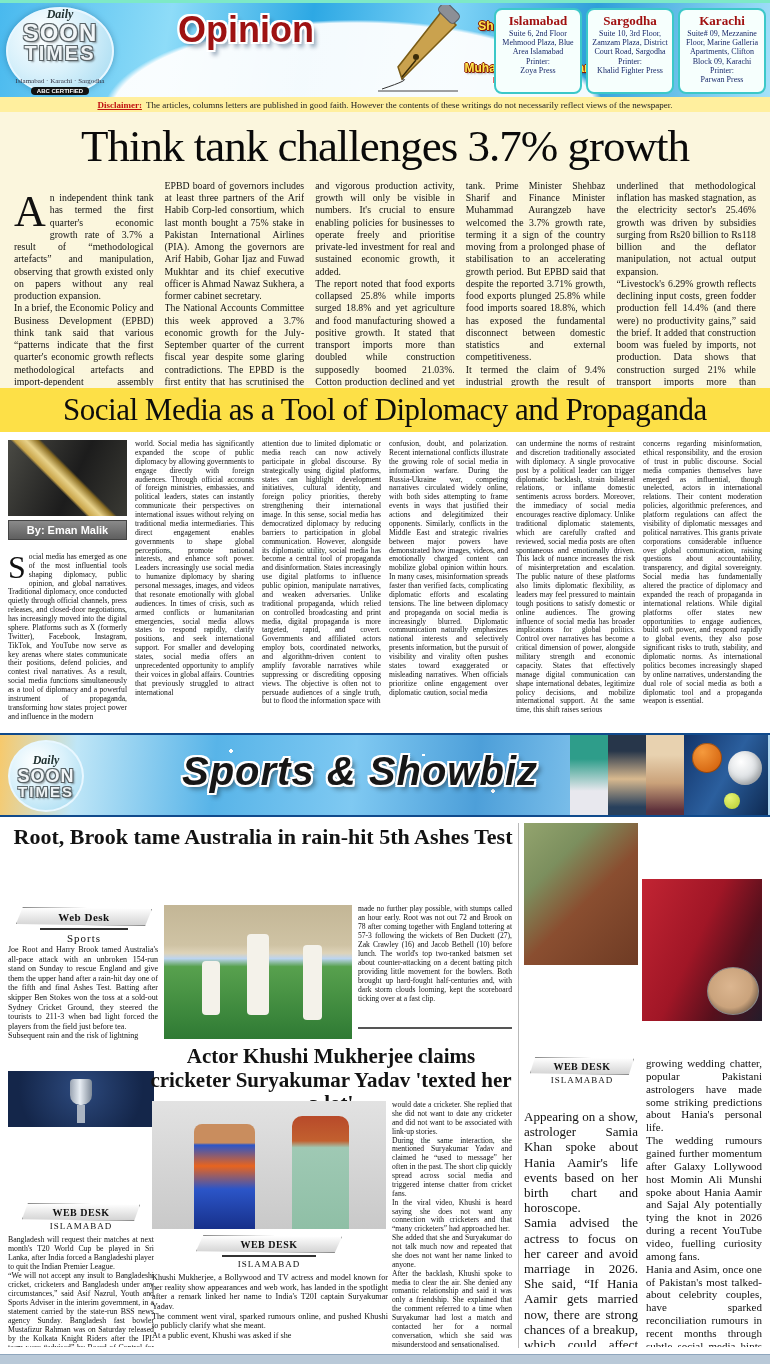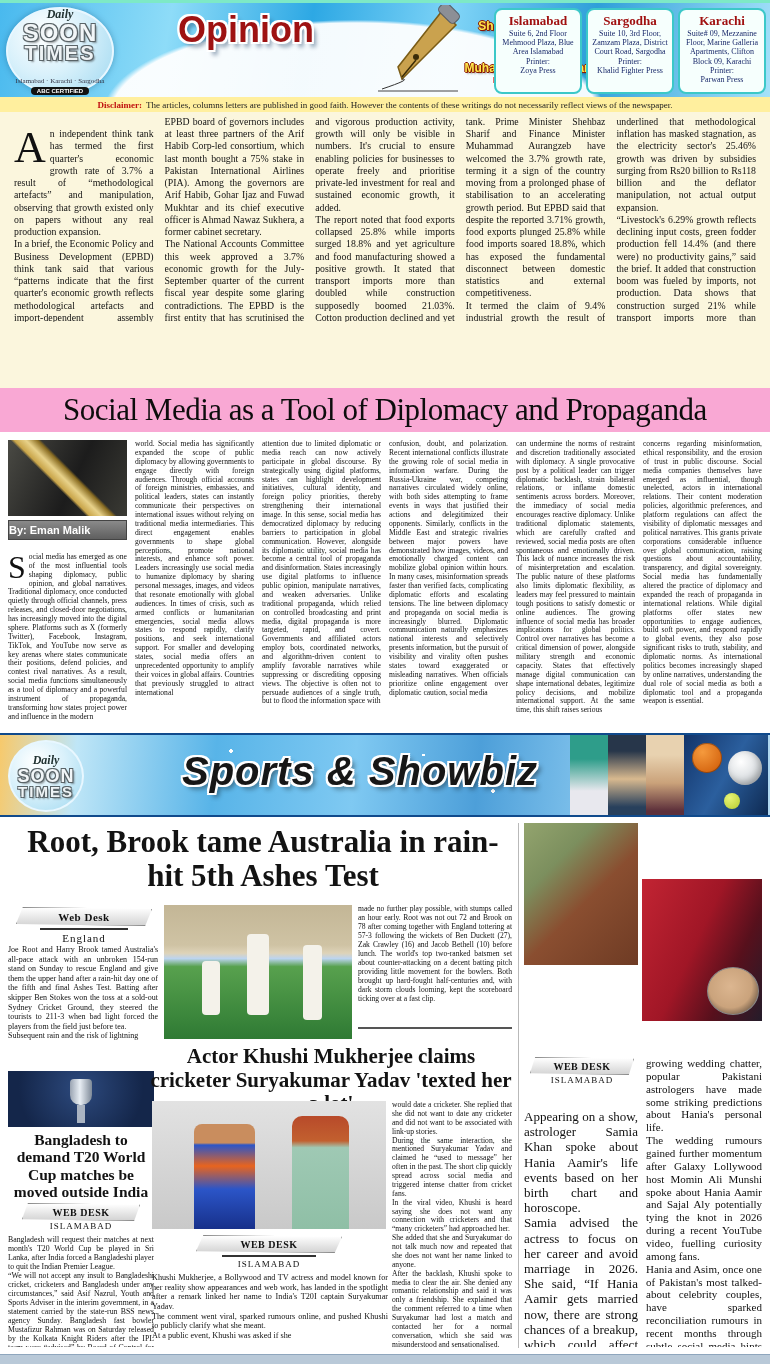--- a/index.html
+++ b/index.html
@@ -34,40 +34,40 @@
     text-shadow:-1px 0 #fff,1px 0 #fff,0 -1px #fff,0 1px #fff; margin-bottom:4px; }
   .offices { position:absolute; right:4px; top:5px; display:flex; gap:4px; }
   .office { width:88px; height:86px; background:#f6fffd; border:2px solid #3cc8c8; border-radius:8px;
     padding:3px 2px; text-align:center; overflow:hidden; }
   .office-city { font:bold 13px "Liberation Serif",serif; color:#a01010; }
   .office-addr, .office-printer, .office-press { font:8px "Liberation Serif",serif; color:#1a2a6b; line-height:1.15; }
 
   
   .disclaimer { height:15px; background:#ffef9e; display:flex; align-items:center; justify-content:center;
     font:9px "Liberation Serif",serif; color:#222; gap:4px; overflow:hidden; }
-  .disclaimer b { color:#c01010; font-weight:bold; }
+  .disclaimer b { color:#c01010; font-weight:bold;text-decoration:underline; }
 
   
   .lead { height:276px; background:#fbf6dd; padding:4px 14px 6px; overflow:hidden; }
   .lead-headline { text-align:center; font:normal 45px "Liberation Serif",serif; color:#0a0a0a; letter-spacing:-1px; padding:4px 0 8px; }
   .lead-cols { display:flex; gap:11px; height:206px; overflow:hidden; }
   .lead-col { flex:1; text-align:justify; font-size:9.8px; line-height:1.25; white-space:pre-line; overflow:hidden; }
   .dropcap-a { float:left; font:normal 44px "Liberation Serif",serif; line-height:.8; padding:2px 4px 0 0; }
 
   
-  .oped-bar { height:44px; background:#f9a8d4; display:flex; align-items:center; justify-content:center; }
+  .oped-bar { height:44px; background:#fde047; display:flex; align-items:center; justify-content:center; }
   .oped-title { font:normal 31px "Liberation Serif",serif; color:#0d0d0d; letter-spacing:-0.5px; }
   .oped-body { height:301px; background:#fff; padding:8px 8px 4px; display:flex; gap:8px; overflow:hidden; }
   .oped-col { flex:1; text-align:justify; font-size:7.6px; line-height:1.17; white-space:pre-line; overflow:hidden; }
   .oped-first { white-space:normal; }
   .pen-photo { width:100%; height:76px; margin-bottom:4px;
     background:
       linear-gradient(45deg, rgba(0,0,0,0) 40%, #c9a54a 42%, #e8d28a 48%, #8a6d22 54%, rgba(0,0,0,0) 56%),
       linear-gradient(115deg,#4a4a44,#1c1c1c 55%,#3a3a34); }
-  .author-bar { background:linear-gradient(180deg,#8a8a8a,#5f5f5f); color:#fff; text-align:left;
+  .author-bar { background:linear-gradient(180deg,#8a8a8a,#5f5f5f); color:#fff; text-align:center;
     font:bold 11px "Liberation Sans",sans-serif; padding:3px 0; margin-bottom:4px; border:1px solid #444; }
   .dropcap-s { float:left; font:normal 32px "Liberation Serif",serif; line-height:.8; padding:2px 3px 0 0; }
 
   
   .sports { position:relative; height:84px; overflow:hidden;
     background:
       radial-gradient(circle 3px at 30% 20%, #fff 60%, transparent 61%),
       radial-gradient(circle 2px at 45% 60%, #fff 60%, transparent 61%),
       radial-gradient(circle 2px at 55% 25%, #fff 60%, transparent 61%),
       radial-gradient(circle 3px at 64% 70%, #fff 60%, transparent 61%),
@@ -178,20 +178,21 @@
     </div>
   </div>
 </header>
 
 <div class="disclaimer">
   <b>Disclaimer:</b>
   <span>The articles, columns letters are published in good faith. However the contents of these writings do not necessarily reflect views of the newspaper.</span>
 </div>
 
 <section class="lead">
+  <h1 class="lead-headline">Think tank challenges 3.7% growth</h1>
   <div class="lead-cols">
     <div class="lead-col">
       <span class="dropcap-a">A</span><span>n independent think tank has termed the first quarter's economic growth rate of 3.7% a result of “methodological artefacts” and manipulation, observing that growth existed only on papers without any real production expansion.
 In a brief, the Economic Policy and Business Development (EPBD) think tank said that various “patterns indicate that the first quarter's economic growth reflects methodological artefacts and import-dependent assembly operations rather than genuine productive capacity expansion”. The</span>
     </div>
     <div class="lead-col">EPBD board of governors includes at least three partners of the Arif Habib Corp-led consortium, which last month bought a 75% stake in Pakistan International Airlines (PIA). Among the governors are Arif Habib, Gohar Ijaz and Fuwad Mukhtar and its chief executive officer is Ahmad Nawaz Sukhera, a former cabinet secretary.
 The National Accounts Committee this week approved a 3.7% economic growth for the July-September quarter of the current fiscal year despite some glaring contradictions. The EPBD is the first entity that has scrutinised the growth data. The think tank noted that in the absence of real economic activity, driven by business growth</div>
     <div class="lead-col">and vigorous production activity, growth will only be visible in numbers. It's crucial to ensure enabling policies for businesses to operate freely and prioritise private-led investment for real and sustained economic growth, it added.
 The report noted that food exports collapsed 25.8% while imports surged 18.8% and yet agriculture and food manufacturing showed a positive growth. It stated that transport imports more than doubled while construction supposedly boomed 21.03%. Cotton production declined and yet textile exports grew through imported synthetic fibres. “Growth exists only on papers,” remarked the EPBD think</div>
     <div class="lead-col">tank. Prime Minister Shehbaz Sharif and Finance Minister Muhammad Aurangzeb have welcomed the 3.7% growth rate, terming it a sign of the country moving from a prolonged phase of stabilisation to an accelerating growth period. But EPBD said that despite the reported 3.71% growth, food exports plunged 25.8% while food imports soared 18.8%, which has exposed the fundamental disconnect between domestic statistics and external competitiveness.
@@ -233,39 +234,38 @@
   </div>
   <div class="balls"></div>
   <div class="basketball"></div>
   <div class="football"></div>
   <div class="tennis"></div>
 </div>
 
 <section class="bottom">
   <div class="vdiv"></div>
 
-  <h2 class="abs headline" style="left:10px; top:8px; width:506px; font-size:31px; line-height:1.1;">Root, Brook tame Australia in rain-hit 5th Ashes Test</h2>
+  <h2 class="abs headline" style="left:10px; top:8px; width:506px; font-size:22px; line-height:1.1;">Root, Brook tame Australia in rain-hit 5th Ashes Test</h2>
   <div class="abs" style="left:16px; top:90px; width:136px;">
     <div class="ribbon">Web Desk</div>
     <div class="ribbon-line"></div>
-    <div class="place">England</div>
+    <div class="place">Sports</div>
   </div>
   <div class="abs btxt" style="left:8px; top:128px; width:150px; height:122px; font-size:8px; line-height:1.2;">Joe Root and Harry Brook tamed Australia's all-pace attack with an unbroken 154-run stand on Sunday to rescue England and give them the upper hand after a rain-hit day one of the fifth and final Ashes Test. Batting after skipper Ben Stokes won the toss at a sold-out Sydney Cricket Ground, they steered the tourists to 211-3 when bad light forced the players from the field just before tea.
 Subsequent rain and the risk of lightning</div>
   <div class="abs ashes-photo" style="left:164px; top:88px; width:188px; height:134px;">
     <div class="player" style="left:44%; top:22%; width:12%; height:60%;"></div>
     <div class="player" style="left:20%; top:42%; width:10%; height:40%;"></div>
     <div class="player" style="left:74%; top:30%; width:10%; height:56%;"></div>
   </div>
   <div class="abs btxt" style="left:358px; top:88px; width:154px; height:124px; font-size:7.6px; line-height:1.18; border-bottom:2px solid #555; padding-bottom:2px;">made no further play possible, with stumps called an hour early. Root was not out 72 and Brook on 78 after coming together with England tottering at 57-3 following the wickets of Ben Duckett (27), Zak Crawley (16) and Jacob Bethell (10) before lunch. The world's top two-ranked batsmen set about counter-attacking on a decent batting pitch providing little movement for the bowlers. Both brought up hard-fought half-centuries and, with dark storm clouds looming, kept the scoreboard ticking over at a fast clip.</div>
 
   <div class="abs trophy-photo" style="left:8px; top:254px; width:146px; height:56px;">
     <div class="cup"></div>
   </div>
-  <h3 class="abs headline" style="left:8px; top:314px; width:146px; font-size:15.5px; line-height:1.12;">Bangladesh to demand T20 World Cup matches be moved outside India</h3>
   <div class="abs" style="left:22px; top:386px; width:118px;">
     <div class="ribbon" style="font-size:10px;">WEB DESK</div>
     <div class="place" style="font-size:9px;">ISLAMABAD</div>
   </div>
   <div class="abs btxt" style="left:8px; top:418px; width:146px; height:112px; font-size:7.8px; line-height:1.16;">Bangladesh will request their matches at next month's T20 World Cup be played in Sri Lanka, after India forced a Bangladeshi player to quit the Indian Premier League.
 “We will not accept any insult to Bangladeshi cricket, cricketers and Bangladesh under any circumstances,” said Asif Nazrul, Youth and Sports Adviser in the interim government, in a statement carried by the state-run BSS news agency Sunday. Bangladesh fast bowler Mustafizur Rahman was on Saturday released by the Kolkata Knight Riders after the IPL team were “advised” by Board of Control for Cricket in India (BCCI) to do so, following tensions between the neighbouring nations.</div>
 
   <h3 class="abs headline" style="left:150px; top:228px; width:362px; font-size:21px; line-height:1.12;">Actor Khushi Mukherjee claims cricketer Suryakumar Yadav 'texted her a lot'</h3>
   <div class="abs khushi-photo" style="left:152px; top:284px; width:234px; height:128px;">
     <div class="kp-left"></div>

